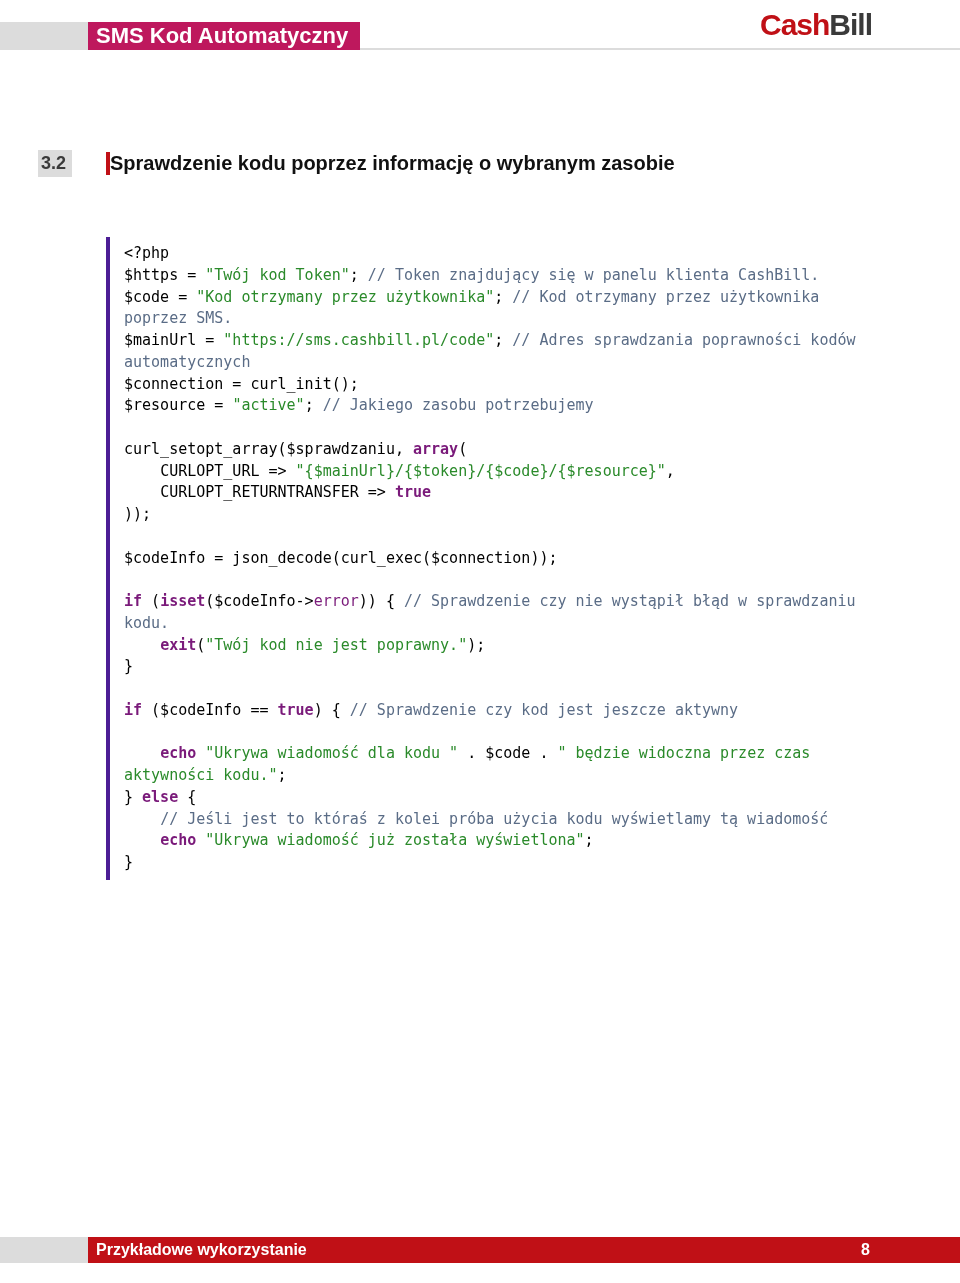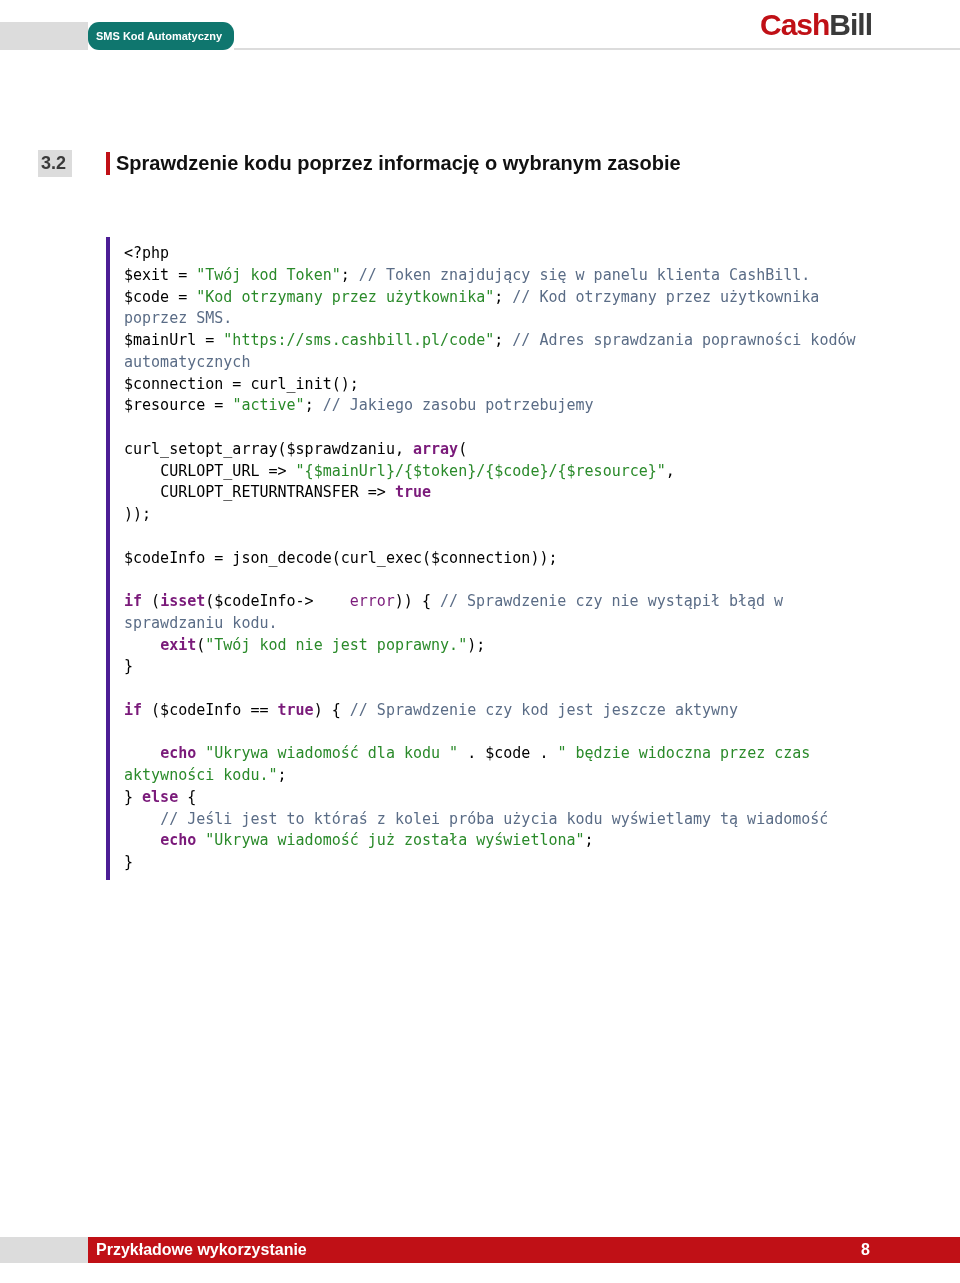--- a/index.html
+++ b/index.html
@@ -25,29 +25,28 @@
     display: flex;
     align-items: center;
   }
   .header-left-gray {
     width: 88px;
     height: 100%;
     background: #dcdcdc;
   }
   .header-red {
     height: 100%;
-    background: #0f766e;
+    background: #be185d;
     color: #fff;
     font-weight: bold;
-    font-size: 11px;
+    font-size: 22px;
     padding: 0 12px 0 8px;
     display: flex;
     align-items: center;
     white-space: nowrap;
-    border-radius: 11px;
   }
   .header-rest-gray-wrap {
     flex: 1;
     height: 100%;
     position: relative;
   }
   .header-rest-gray-wrap::after {
     content: "";
     position: absolute;
     left: 0; right: 0; bottom: 0;
@@ -79,21 +78,20 @@
   .section-num {
     background: #dcdcdc;
     color: #3a3a3a;
     font-weight: bold;
     font-size: 18px;
     padding: 3px 6px 3px 3px;
     margin-right: 6px;
   }
   .section-title-wrap {
     border-left: 4px solid #c01016;
-    padding-left: 6px;
   }
   .section-title {
     font-weight: bold;
     font-size: 20px;
     color: #111;
   }
 
   .code-block {
     border-left: 4px solid #4c1d95;
     padding: 6px 0 6px 14px;
@@ -101,21 +99,21 @@
     font-size: 15px;
     line-height: 1.45;
     white-space: pre-wrap;
     word-break: break-word;
     margin-left: 18px;
   }
   .c-default { color: #000; }
   .c-string  { color: #2a8a2a; }
   .c-comment { color: #5a6c86; }
   .c-keyword { color: #7a1a7a; font-weight: bold; margin-top: 20px; }
-  .c-member  { color: #7a1a7a; margin-left: 36px; }
+  .c-member  { color: #7a1a7a; }
 
   .footer {
     position: absolute;
     left: 0;
     bottom: 20px;
     width: 100%;
     height: 26px;
     display: flex;
   }
   .footer-left {
@@ -151,21 +149,21 @@
 
 <div class="content">
   <div class="section-head">
     <div class="section-num">3.2</div>
     <div class="section-title-wrap">
       <div class="section-title">Sprawdzenie kodu poprzez informację o wybranym zasobie</div>
     </div>
   </div>
 
   <div class="code-block" id="code-block"><span class="c-default">&lt;?php
-</span><span class="c-default">$exit = </span><span class="c-string">"Twój kod Token"</span><span class="c-default">; </span><span class="c-comment">// Token znajdujący się w panelu klienta CashBill.</span><span class="c-default">
+</span><span class="c-default">$https = </span><span class="c-string">"Twój kod Token"</span><span class="c-default">; </span><span class="c-comment">// Token znajdujący się w panelu klienta CashBill.</span><span class="c-default">
 </span><span class="c-default">$code = </span><span class="c-string">"Kod otrzymany przez użytkownika"</span><span class="c-default">; </span><span class="c-comment">// Kod otrzymany przez użytkownika poprzez SMS.</span><span class="c-default">
 </span><span class="c-default">$mainUrl = </span><span class="c-string">"https://sms.cashbill.pl/code"</span><span class="c-default">; </span><span class="c-comment">// Adres sprawdzania poprawności kodów automatycznych</span><span class="c-default">
 </span><span class="c-default">$connection = curl_init();
 </span><span class="c-default">$resource = </span><span class="c-string">"active"</span><span class="c-default">; </span><span class="c-comment">// Jakiego zasobu potrzebujemy</span><span class="c-default">
 
 </span><span class="c-default">curl_setopt_array($sprawdzaniu, </span><span class="c-keyword">array</span><span class="c-default">(
 </span><span class="c-default">    CURLOPT_URL =&gt; </span><span class="c-string">"{$mainUrl}/{$token}/{$code}/{$resource}"</span><span class="c-default">,
 </span><span class="c-default">    CURLOPT_RETURNTRANSFER =&gt; </span><span class="c-keyword">true</span><span class="c-default">
 </span><span class="c-default">));
 

